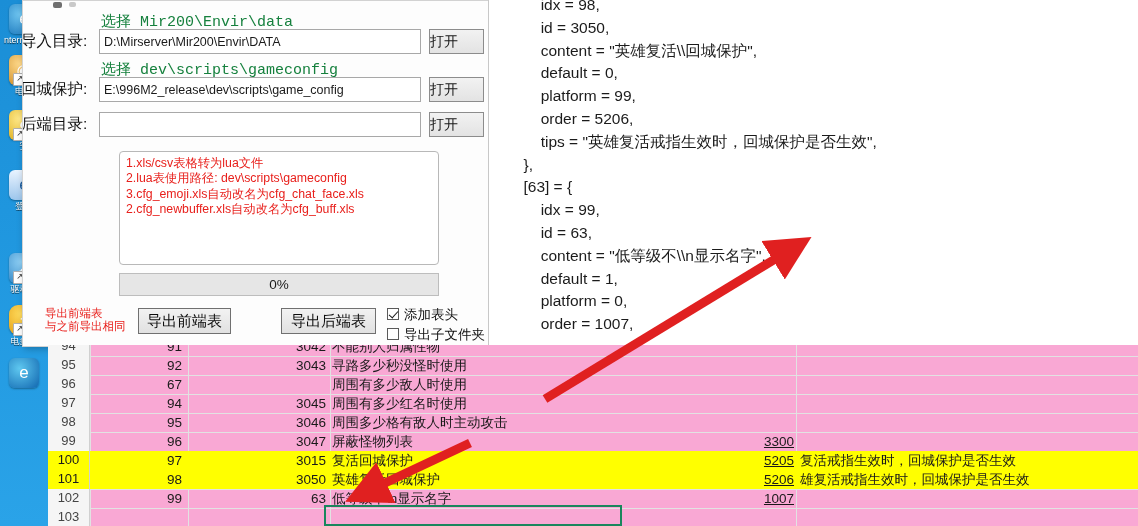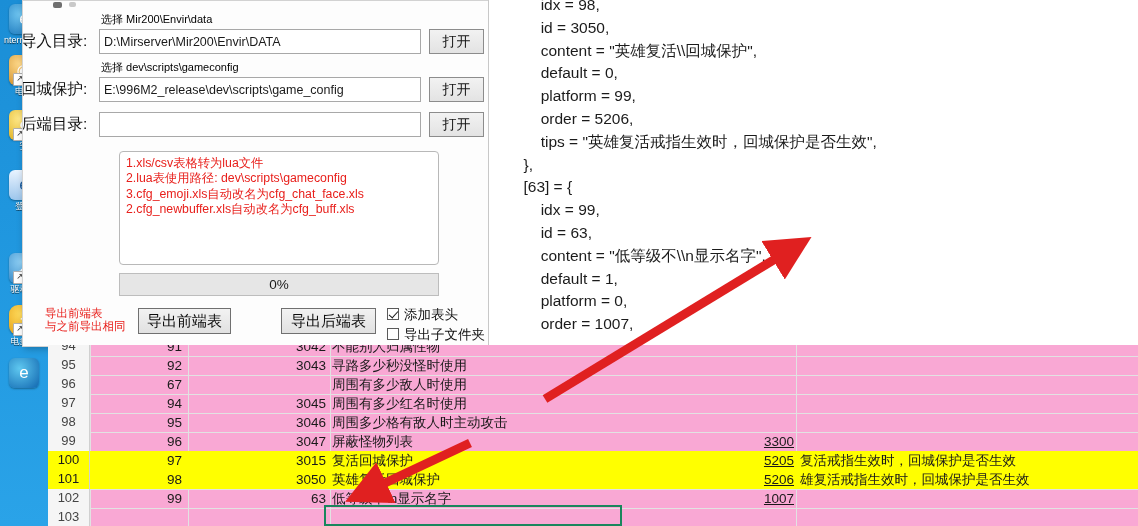--- a/index.html
+++ b/index.html
@@ -40,38 +40,38 @@
   }
   #titlebar{
     position:absolute;left:0;top:0;right:0;height:9px;background:#fdfdfd;
   }
   #titlebar .tbdot{
     position:absolute;top:1px;width:9px;height:6px;border-radius:2px;background:#6f6f6f;
   }
   #titlebar .tbdot.b{left:46px;background:#c9c9c9;height:5px;width:7px;}
 
   .hintline{
-    position:absolute;color:#000000;font-size:11px;white-space:nowrap;
-    font-family:Liberation Sans, sans-serif;
+    position:absolute;color:#15803d;font-size:15px;white-space:nowrap;
+    font-family:Liberation Mono, monospace;
   }
   .rowlabel{
     position:absolute;font-size:15.5px;color:#101010;white-space:nowrap;
     font-family:"Liberation Sans",sans-serif;
   }
   .pathinput{
     position:absolute;height:25px;box-sizing:border-box;
     background:#ffffff;border:1px solid #a8a8a8;
     font-size:12.5px;color:#1a1a1a;padding:0 4px;line-height:23px;
     font-family:"Liberation Sans",sans-serif;outline:none;
   }
   .openbtn{
     position:absolute;width:55px;height:25px;box-sizing:border-box;
     background:linear-gradient(180deg,#f2f2f2,#e3e3e3);
     border:1px solid #8c8c8c;font-size:14px;color:#141414;
-    text-align:center;line-height:23px;cursor:default;
+    text-align:left;line-height:23px;cursor:default;
     font-family:"Liberation Sans",sans-serif;
   }
 
   #notebox{
     position:absolute;left:96px;top:150px;width:320px;height:114px;
     box-sizing:border-box;background:#ffffff;border:1px solid #b8b8b8;border-radius:4px;
     padding:4px 6px;
   }
   #notebox div{
     color:#e8201c;font-size:12.3px;line-height:15.4px;white-space:nowrap;

